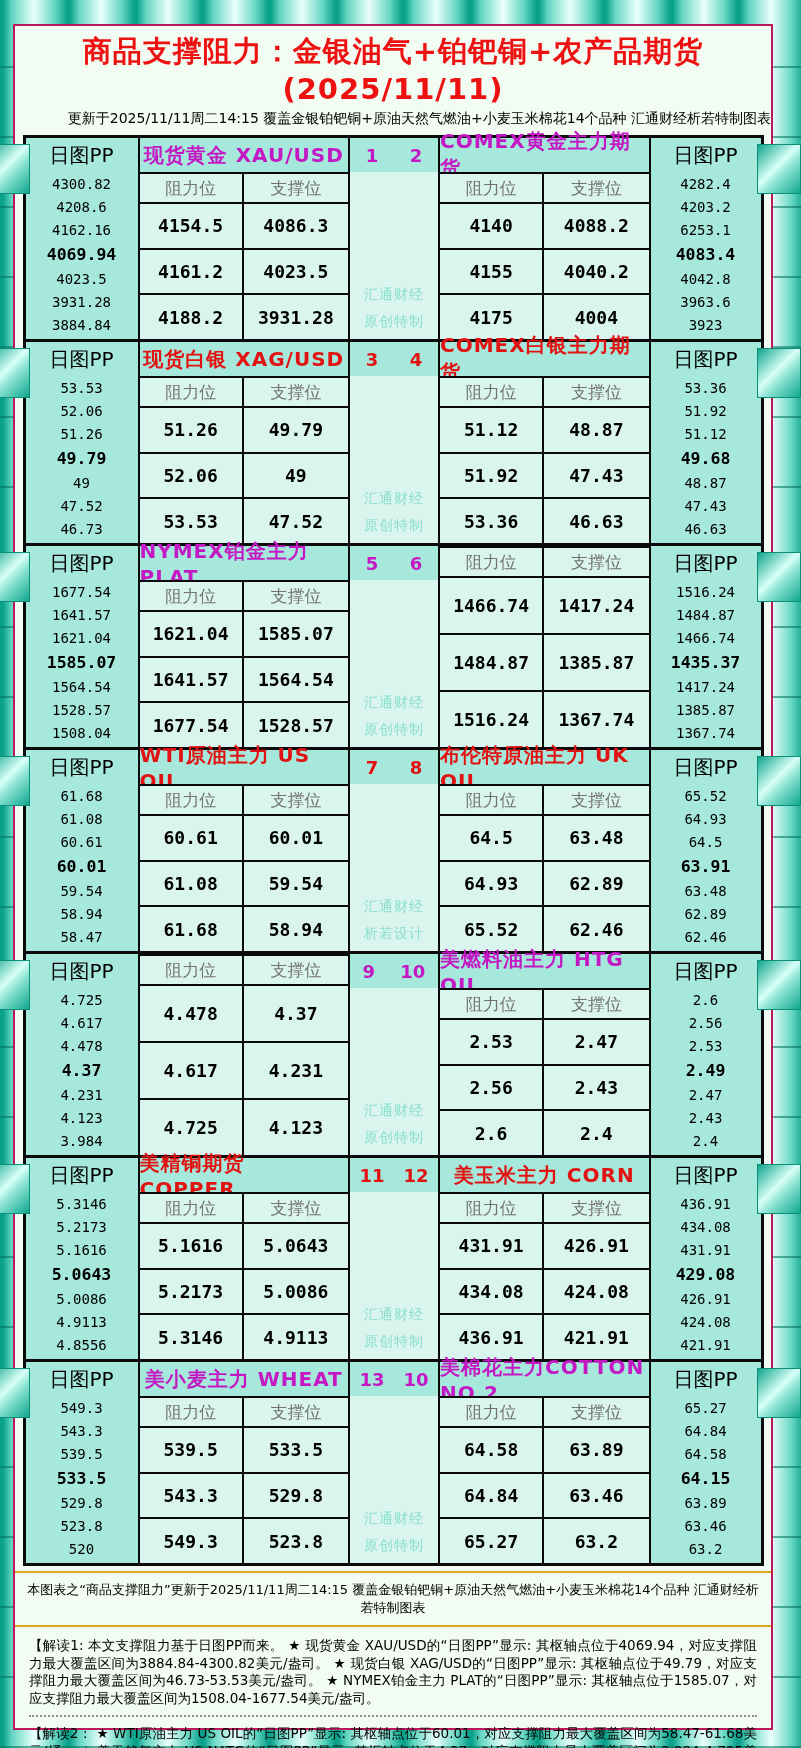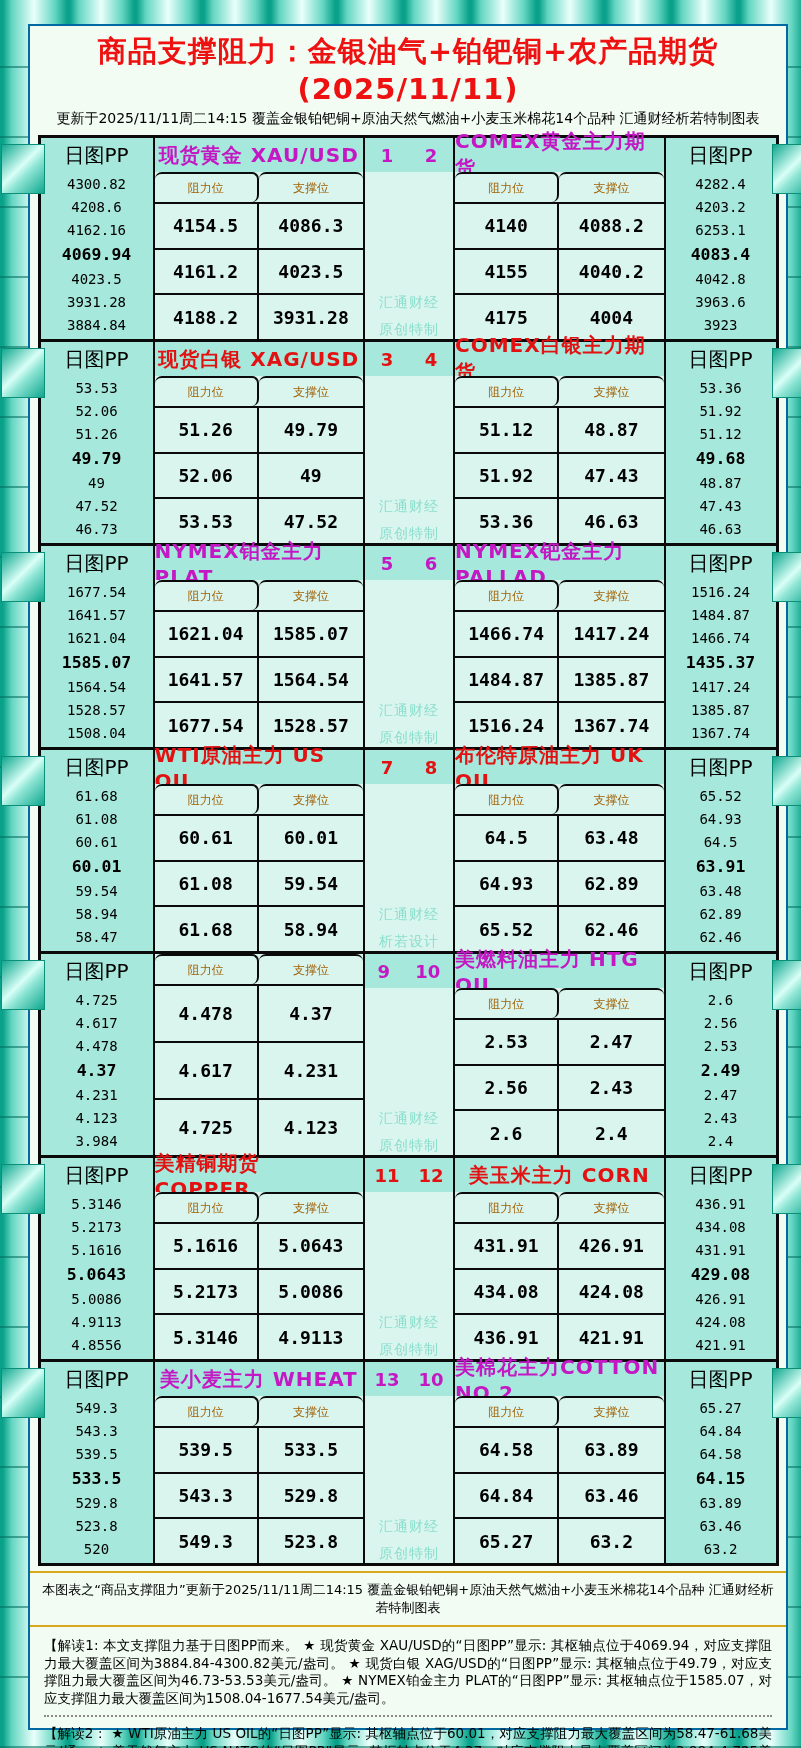--- a/index.html
+++ b/index.html
@@ -5,28 +5,28 @@
   html,body{margin:0;padding:0;}
   body{
     width:801px;height:1748px;position:relative;overflow:hidden;
     font-family:"DejaVu Sans","Liberation Sans",sans-serif;
     background-color:#2FBFA8;
     background-image:
       repeating-linear-gradient(0deg, rgba(0,110,92,.55) 0 2px, rgba(255,255,255,0) 2px 70px),
       repeating-linear-gradient(90deg, #0AA18A 0 3px, #64D6C2 12px, #EAFFFB 34px, #64D6C2 55px, #0AA18A 67px);
   }
   .content-box{
-    position:absolute;left:28px;top:24px;width:760px;height:1706px;
-    background:#F2FCF3;border:2px solid #0369a1;box-sizing:border-box;
+    position:absolute;left:13px;top:24px;width:760px;height:1706px;
+    background:#F2FCF3;border:2px solid #be185d;box-sizing:border-box;
   }
   .main-title{
     margin-top:6px;text-align:center;font-size:29px;font-weight:bold;color:#EE1111;
     letter-spacing:1px;
   }
-  .subtitle{margin-top:4px;text-align:center;font-size:14px;color:#000;}
+  .subtitle{margin-top:4px;text-align:right;font-size:14px;color:#000;}
   .table-block{width:741px;margin:7px auto 0;}
   .row{
     display:grid;grid-template-columns:112px 1fr 90px 1fr 112px;
     height:207px;border:3px solid #0A0A0A;box-sizing:border-box;background:#A6E8DB;
     position:relative;
   }
   .row + .row{margin-top:-3px;}
   .row > div{box-sizing:border-box;}
   .row > div + div{border-left:2.5px solid #0A0A0A;}
   
@@ -42,27 +42,27 @@
     font-size:20px;font-weight:normal;color:#000;}
   .pp-vals{flex:1;display:flex;flex-direction:column;justify-content:space-around;
     align-items:center;font-family:"DejaVu Sans Mono",monospace;font-size:14px;color:#000;padding-bottom:2px;}
   .pp-vals .pivot{font-weight:bold;font-size:16.5px;}
   .half{display:flex;flex-direction:column;}
   .half-title{height:34px;display:flex;align-items:center;justify-content:center;
     font-size:20px;font-weight:bold;letter-spacing:1px;background:#A6E8DB;}
   .rs-grid{flex:1;display:grid;grid-template-columns:1fr 1fr;grid-template-rows:30px 1fr 1fr 1fr;background:#D9F5EE;}
   .rs-grid > div{border-top:2.5px solid #0A0A0A;display:flex;align-items:center;justify-content:center;}
   .rs-grid > div:nth-child(odd){border-right:2.5px solid #0A0A0A;}
-  .rs-header{font-size:12px;color:#a16207;border-radius:7px;}
+  .rs-header{font-size:17px;color:#737373;}
   .rs-val{font-family:"DejaVu Sans Mono",monospace;font-size:18px;font-weight:bold;color:#000;}
   .center-col{display:flex;flex-direction:column;}
   .center-band{height:34px;background:#A6E8DB;display:flex;align-items:center;
     justify-content:space-around;font-size:18px;font-weight:bold;}
   .center-body{flex:1;background:#D9F5EE;display:flex;flex-direction:column;
-    justify-content:flex-end;align-items:center;gap:9px;}
+    justify-content:flex-end;align-items:center;padding-bottom:8px;gap:9px;}
   .wm-line{color:#8ADECE;font-size:14px;letter-spacing:1px;}
   .row[data-accent="magenta"] .accent-text{color:#C318C3;}
   .row[data-accent="red"] .accent-text{color:#E21212;}
   .summary{
     margin-top:5px;border-top:2px solid #DCA81B;border-bottom:2px solid #DCA81B;
     padding:8px 6px;text-align:center;font-size:13px;color:#000;
   }
   .notes{position:relative;padding:10px 14px 4px;font-size:13.5px;line-height:1.3;color:#000;text-align:justify;}
   .note-divider{border:none;border-top:2px dotted #8a8a8a;margin:8px 0;}
 </style>
@@ -229,21 +229,20 @@
       <div class="center-band">
         <span class="accent-text">5</span>
         <span class="accent-text">6</span>
       </div>
       <div class="center-body">
         <span class="wm-line">汇通财经</span>
         <span class="wm-line">原创特制</span>
       </div>
     </div>
     <div class="half">
-      <div class="half-title accent-text">NYMEX钯金主力 PALLAD</div>
       <div class="rs-grid">
         <div class="rs-header">阻力位</div>
         <div class="rs-header">支撑位</div>
         <div class="rs-val">1466.74</div>
         <div class="rs-val">1417.24</div>
         <div class="rs-val">1484.87</div>
         <div class="rs-val">1385.87</div>
         <div class="rs-val">1516.24</div>
         <div class="rs-val">1367.74</div>
       </div>

